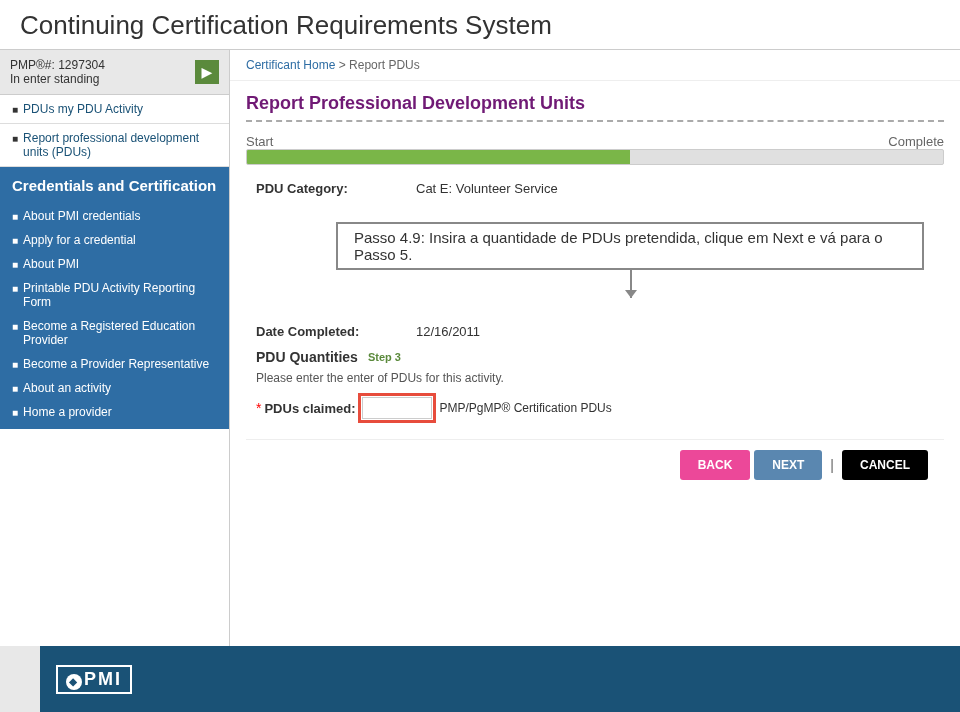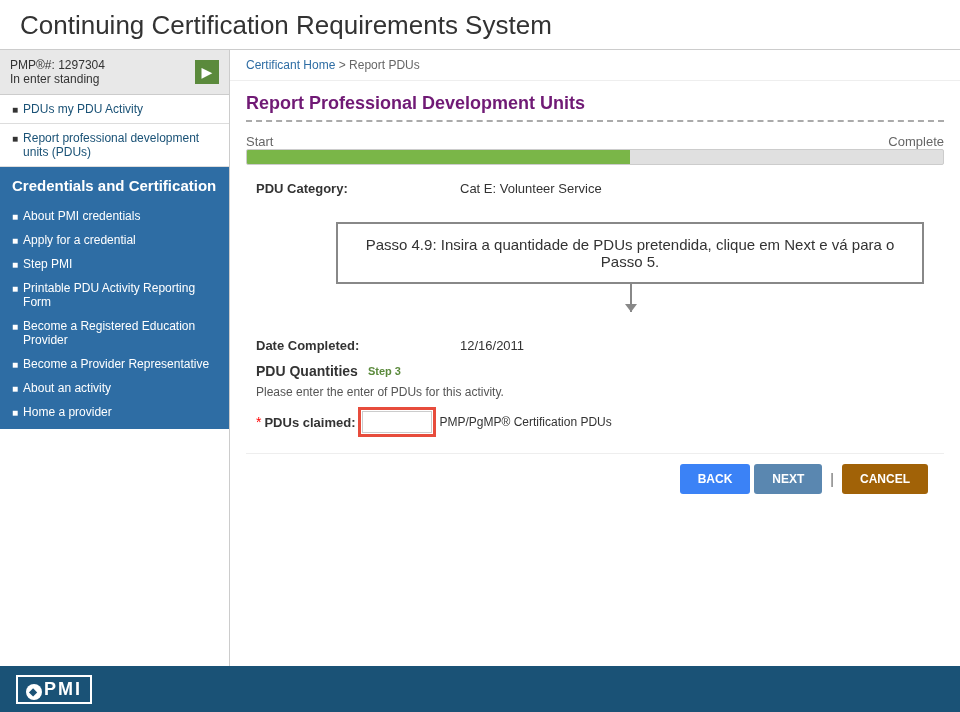--- a/index.html
+++ b/index.html
@@ -187,47 +187,45 @@
       background: #7ab648;
       width: 55%;
     }
 
     
     .form-row {
       display: flex;
       align-items: center;
       margin-bottom: 10px;
       padding: 0 10px;
-      gap: 44px;
     }
 
     .form-label {
       font-size: 13px;
       font-weight: bold;
       color: #333;
       min-width: 160px;
     }
 
     .form-value {
       font-size: 13px;
       color: #333;
     }
 
     
     .tooltip-box {
       border: 2px solid #888;
       background: white;
-      padding: 12px 16px;
+      padding: 5px 16px;
       margin: 10px 10px 14px 50px;
       font-size: 15px;
       color: #333;
       position: relative;
       display: inline-block;
       max-width: 600px;
-      text-align: center;
     }
 
     .tooltip-arrow {
       position: absolute;
       bottom: -30px;
       left: 50%;
       width: 2px;
       height: 30px;
       background: #888;
     }
@@ -322,47 +320,48 @@
     .btn {
       padding: 8px 18px;
       font-size: 12px;
       font-weight: bold;
       cursor: pointer;
       border: none;
       border-radius: 3px;
     }
 
     .btn-back {
-      background: #3b82f6;
+      background: #ec4899;
       color: white;
     }
 
     .btn-next {
       background: #5a87b0;
       color: white;
     }
 
     .btn-cancel {
-      background: #a16207;
+      background: #000000;
       color: white;
     }
 
     .btn-separator {
       color: #666;
       font-size: 14px;
       padding: 0 4px;
     }
 
     
     .bottom-bar {
-      height: 46px;
+      height: 66px;
       background: #1a5276;
       display: flex;
       align-items: center;
       padding: 0 16px;
+      margin-left: 40px;
     }
 
     .pmi-logo {
       color: white;
       font-size: 18px;
       font-weight: bold;
       border: 2px solid white;
       padding: 2px 8px;
       letter-spacing: 2px;
     }
@@ -415,21 +414,21 @@
         <div class="sidebar-section-item">
           <span class="bullet">■</span>
           <span>About PMI credentials</span>
         </div>
         <div class="sidebar-section-item">
           <span class="bullet">■</span>
           <span>Apply for a credential</span>
         </div>
         <div class="sidebar-section-item">
           <span class="bullet">■</span>
-          <span>Step PMI</span>
+          <span>About PMI</span>
         </div>
         <div class="sidebar-section-item">
           <span class="bullet">■</span>
           <span>Printable PDU Activity Reporting Form</span>
         </div>
         <div class="sidebar-section-item">
           <span class="bullet">■</span>
           <span>Become a Registered Education Provider</span>
         </div>
         <div class="sidebar-section-item">

